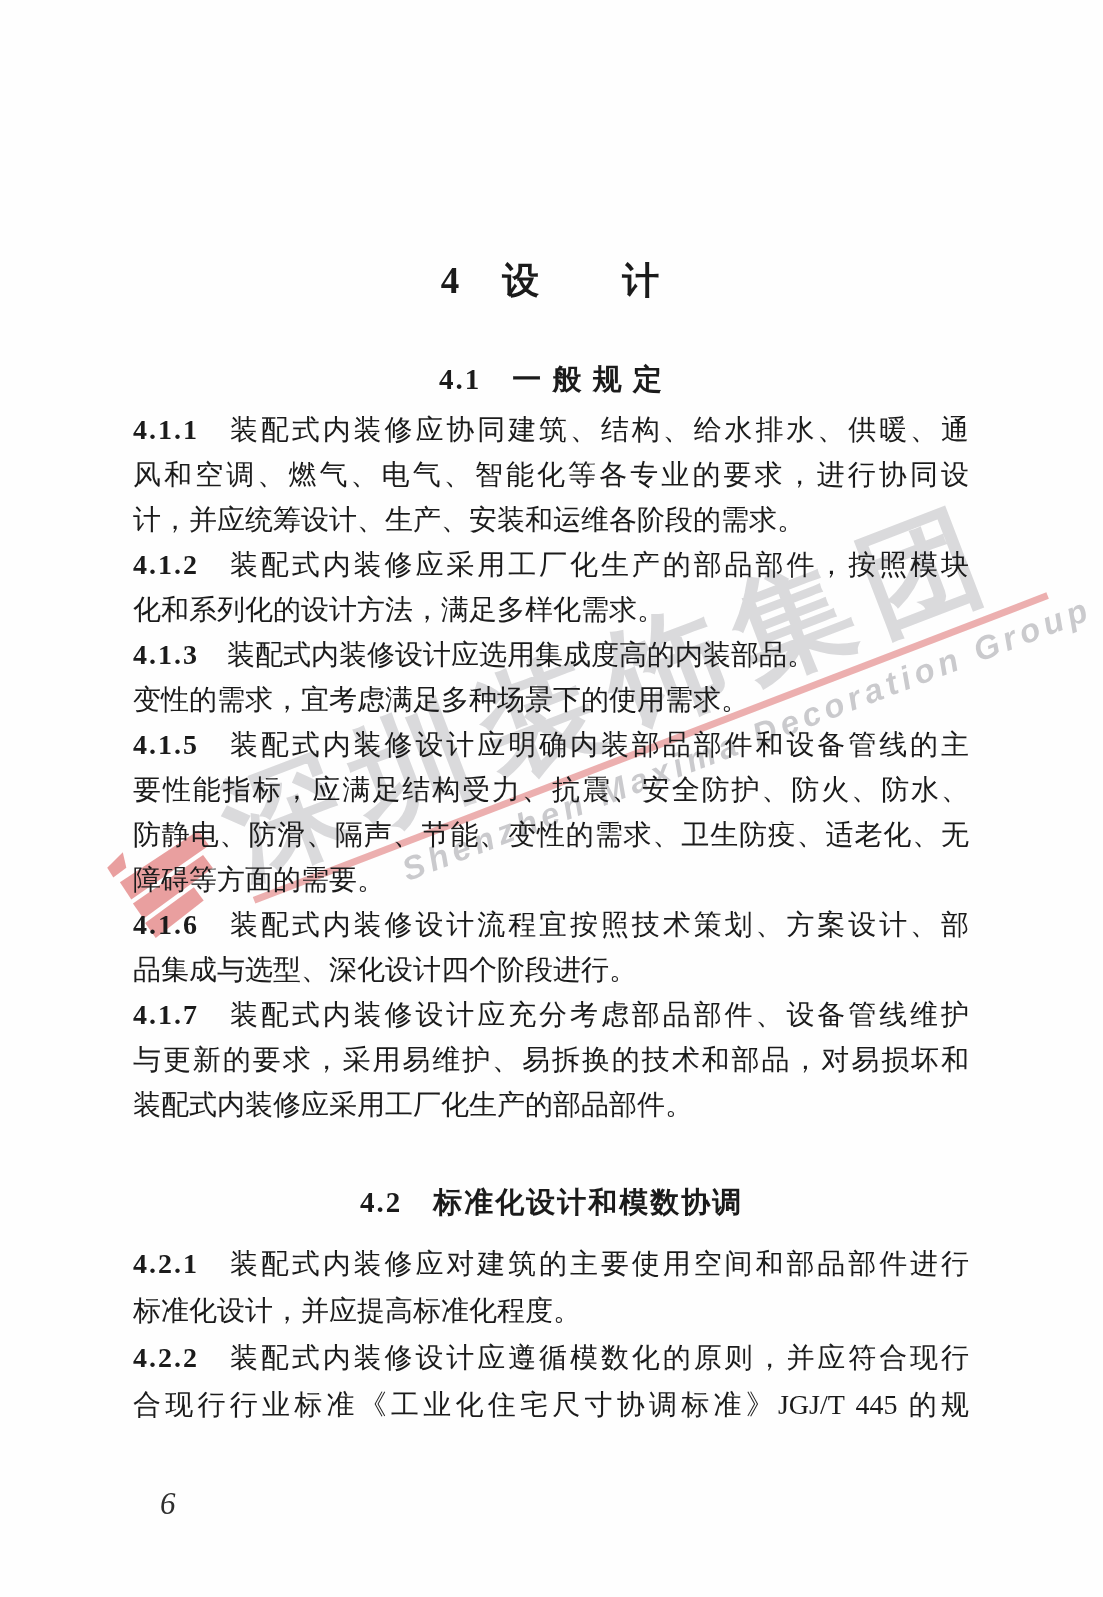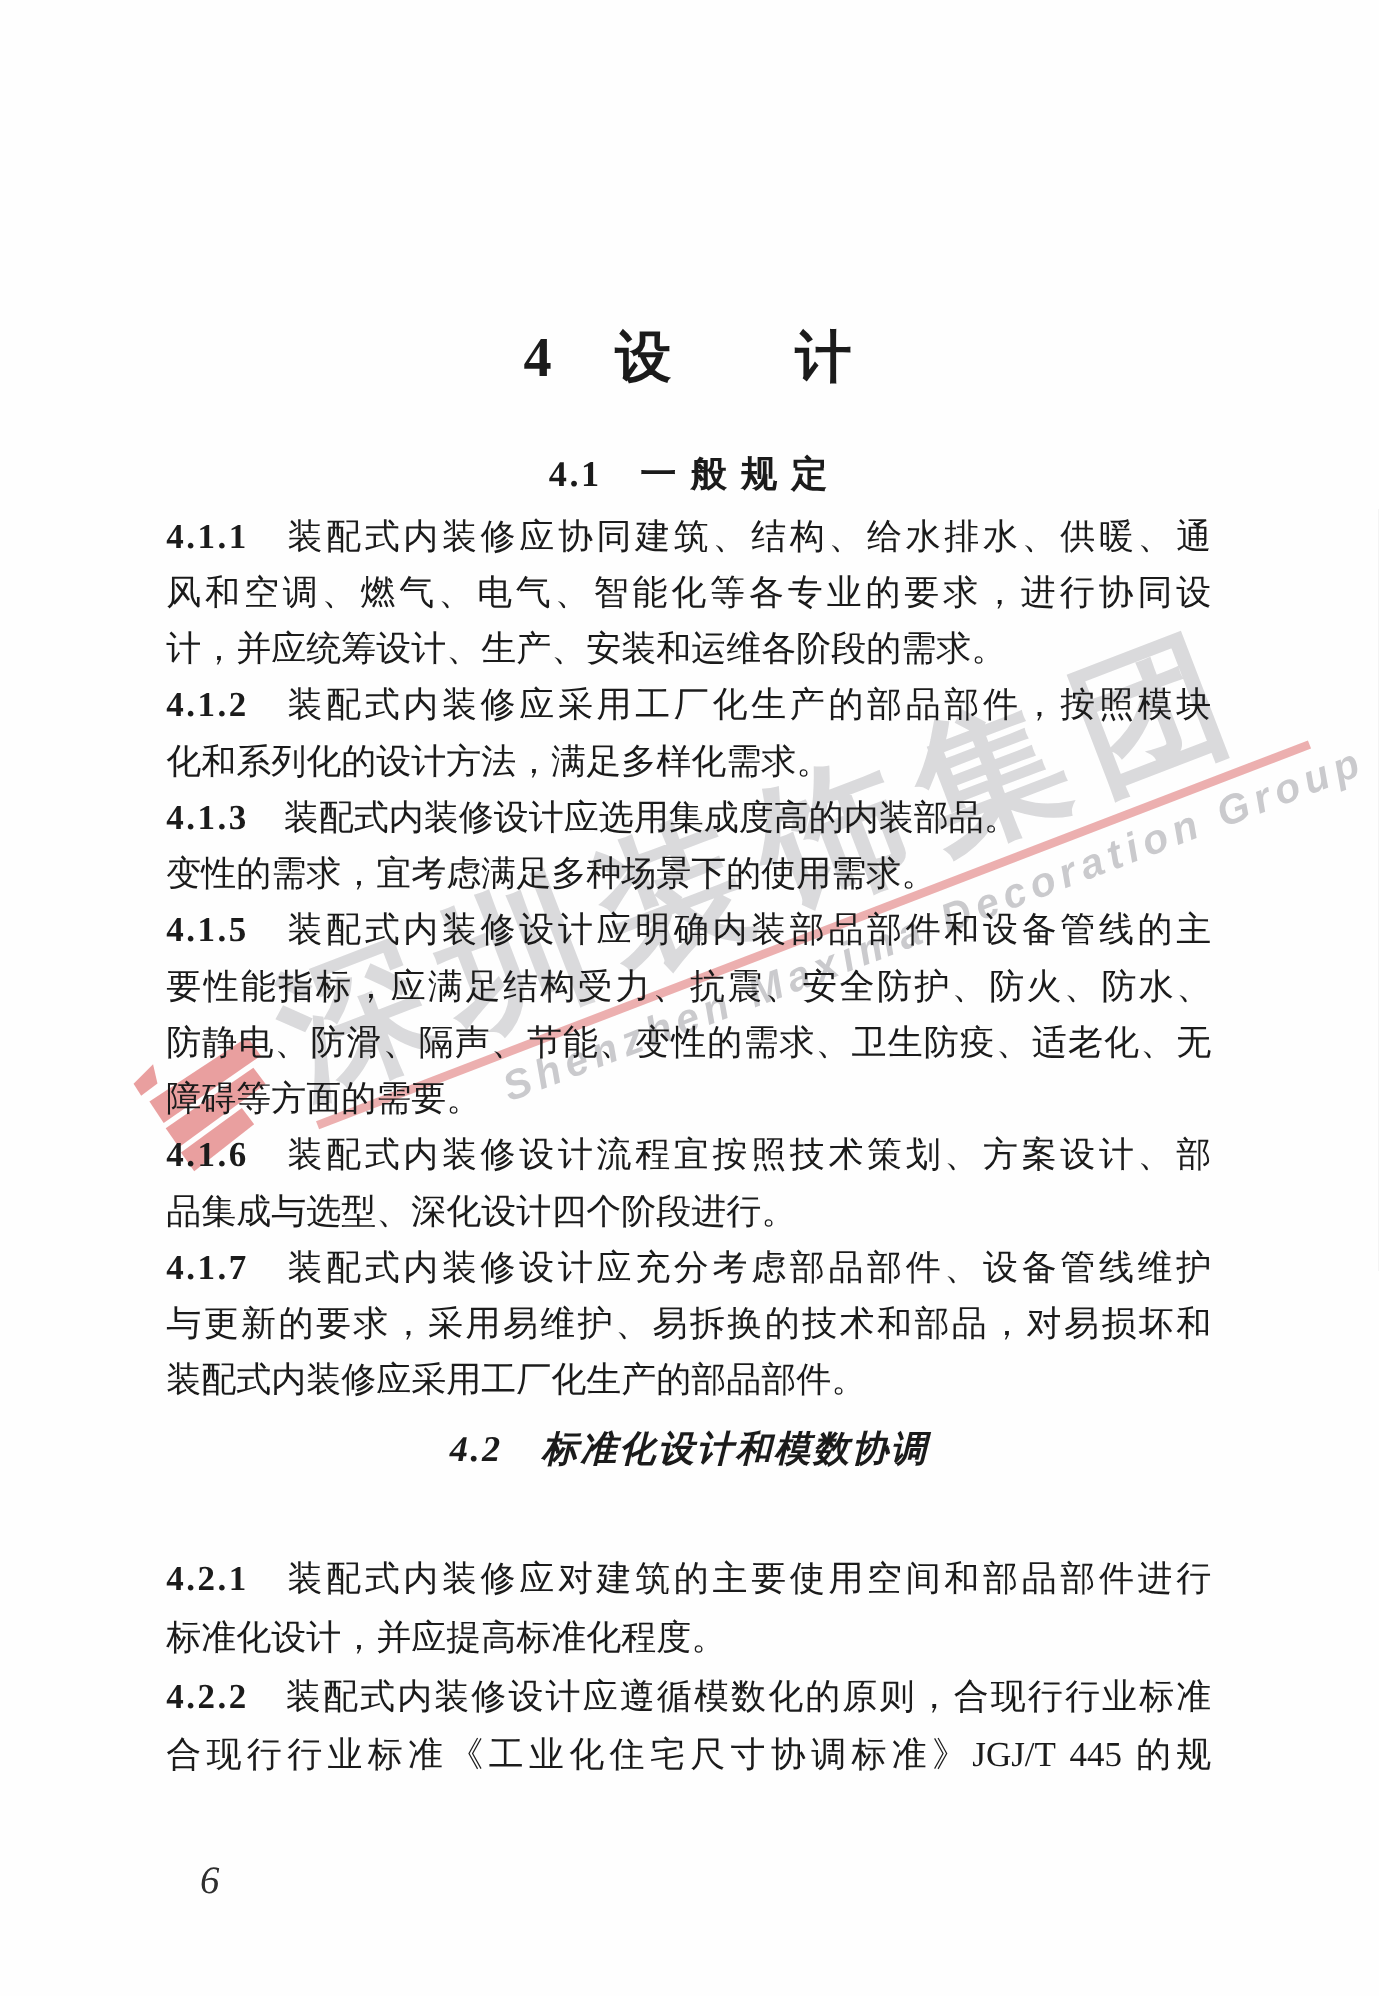--- a/index.html
+++ b/index.html
@@ -26,28 +26,28 @@
   .wm-en{
     font-size:33px;font-style:italic;font-weight:bold;letter-spacing:5px;
     color:rgba(125,125,133,0.40);white-space:nowrap;padding-left:150px;
     font-family:"Liberation Sans","DejaVu Sans",sans-serif;
   }
   .wm-logo{flex:0 0 auto;opacity:0.5;}
   
   .content{position:absolute;inset:0;z-index:1;}
   .chapter-title{
     position:absolute;top:256px;left:0;width:100%;
-    text-align:center;font-size:45px;font-weight:bold;letter-spacing:3px;
+    text-align:center;font-size:37px;font-weight:bold;letter-spacing:3px;
   }
   .sec-heading{
     position:absolute;left:0;width:100%;
     text-align:center;font-size:29px;font-weight:bold;letter-spacing:2px;
   }
   .sec1-heading{top:360px;}
-  .sec2-heading{top:1140px;font-style:italic;}
+  .sec2-heading{top:1183px;}
   .body-block{position:absolute;left:133px;width:836px;font-size:28px;}
   .body1{top:407px;line-height:45px;}
   .body2{top:1240px;line-height:47px;}
   .line{margin:0;text-align:justify;}
   .line.j{text-align-last:justify;}
   .cnum{font-weight:bold;letter-spacing:2px;margin-right:28px;white-space:nowrap;}
   .page-number{
     position:absolute;left:160px;top:1486px;
     font-size:31px;font-style:italic;color:#2e2e2e;
   }
@@ -107,19 +107,19 @@
       <p class="line">装配式内装修应采用工厂化生产的部品部件。</p>
     </div>
 
     <div class="sec-heading sec2-heading">4.2　标准化设计和模数协调</div>
 
     <div class="body-block body2">
 
       <p class="line j"><span class="cnum">4.2.1</span><span>装配式内装修应对建筑的主要使用空间和部品部件进行</span></p>
       <p class="line">标准化设计，并应提高标准化程度。</p>
 
-      <p class="line j"><span class="cnum">4.2.2</span><span>装配式内装修设计应遵循模数化的原则，合现行行业标准</span></p>
+      <p class="line j"><span class="cnum">4.2.2</span><span>装配式内装修设计应遵循模数化的原则，并应符合现行</span></p>
       <p class="line j">合现行行业标准《工业化住宅尺寸协调标准》JGJ/T 445 的规</p>
     </div>
 
     <div class="page-number">6</div>
   </div>
 </div>
 
 </body></html>

